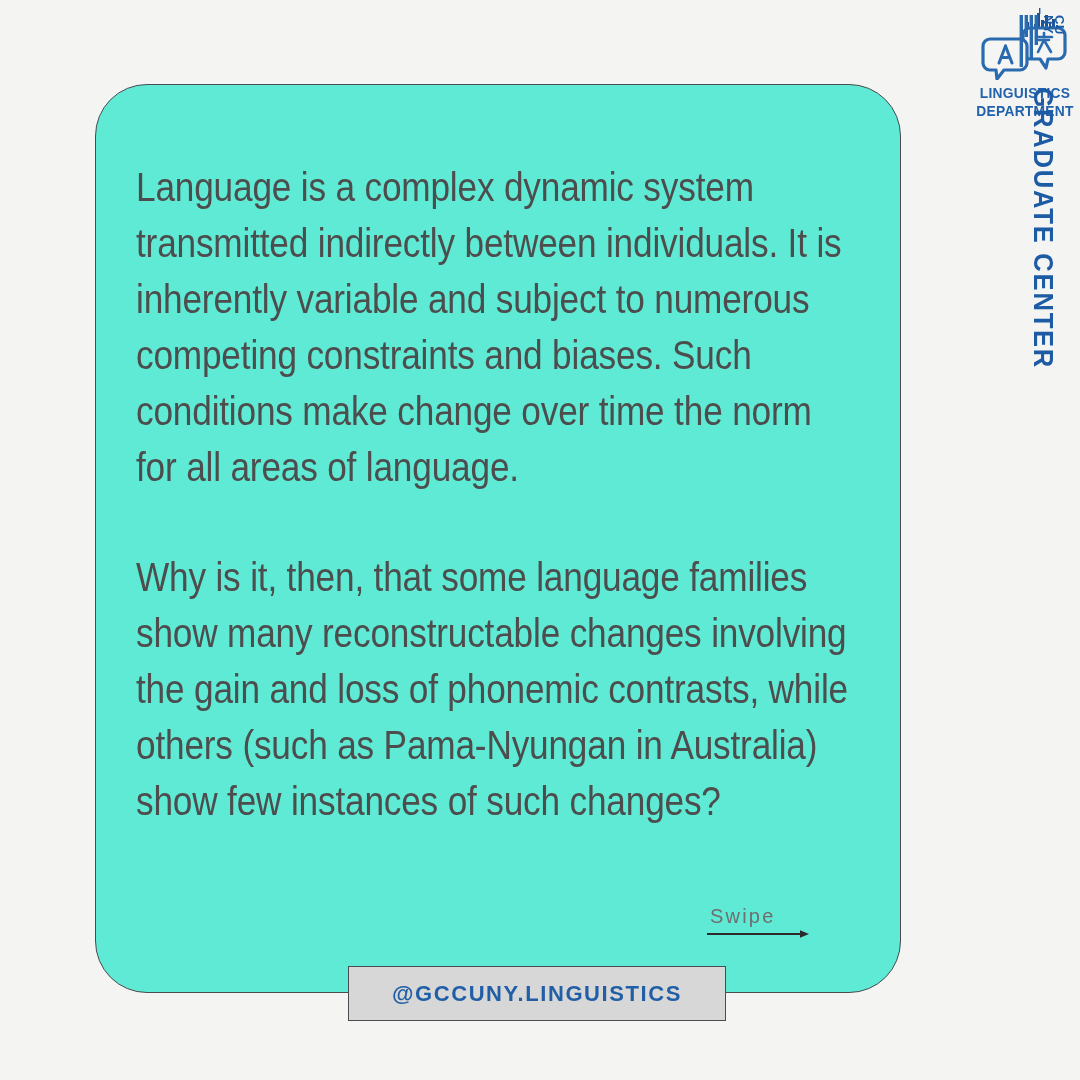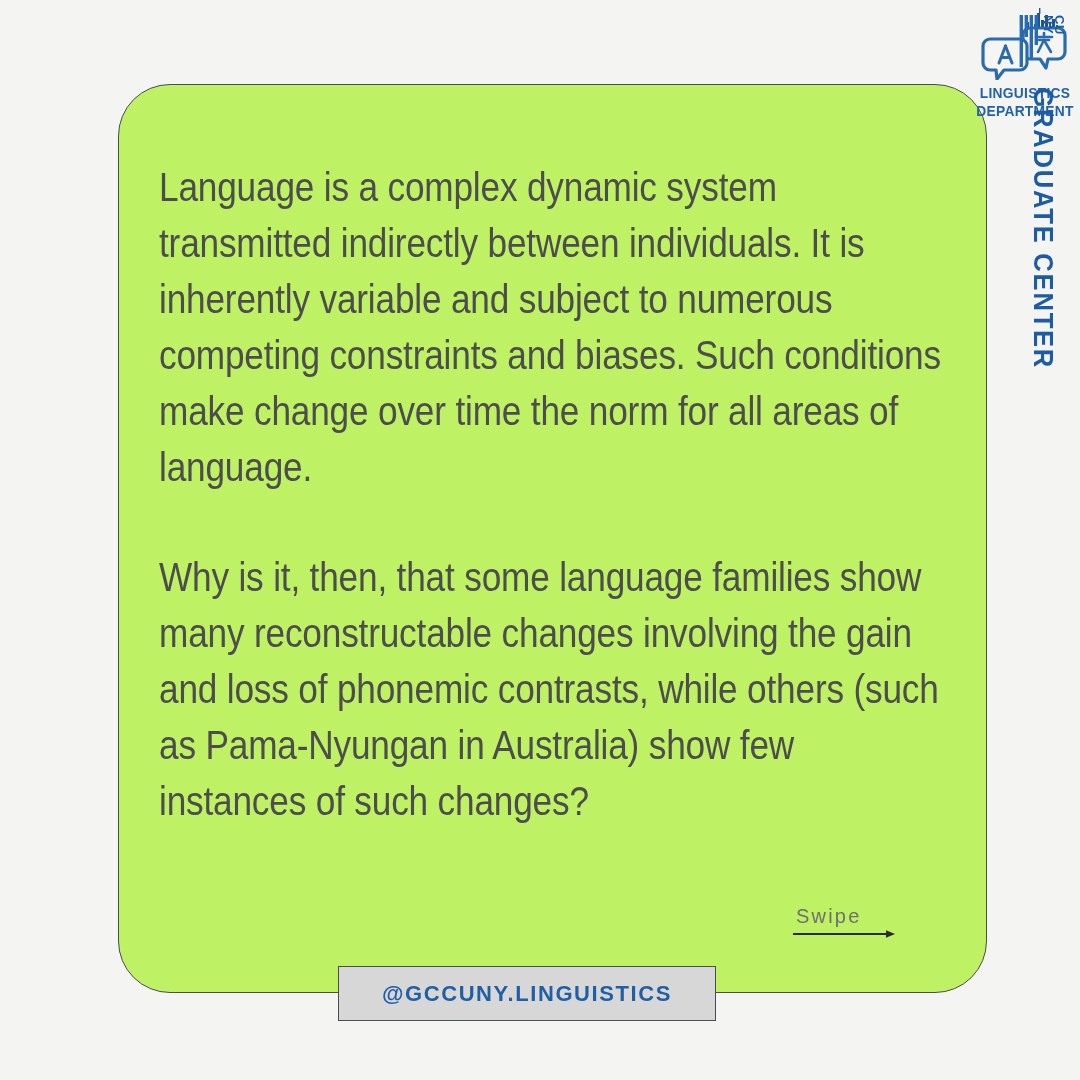--- a/index.html
+++ b/index.html
@@ -15,28 +15,28 @@
   #root {
     position: relative;
     width: 1080px;
     height: 1080px;
     background: #f4f4f3;
   }
 
   
   .card {
     position: absolute;
-    left: 118px;
+    left: 95px;
     top: 84px;
-    width: 869px;
+    width: 806px;
     height: 909px;
     box-sizing: border-box;
     border: 1.5px solid #4b4b50;
     border-radius: 52px;
-    background: #bef264;
+    background: #5eead4;
   }
 
   .card-body {
     position: absolute;
     left: 40px;
     top: 74px;
     right: 40px;
   }
 
   .para {
@@ -77,21 +77,21 @@
 
   .swipe-arrow {
     display: block;
     width: 104px;
     height: 12px;
   }
 
   
   .handle-bar {
     position: absolute;
-    left: 338px;
+    left: 348px;
     top: 966px;
     width: 378px;
     height: 55px;
     box-sizing: border-box;
     background: #d7d7d7;
     border: 1.6px solid #4b4b50;
     display: flex;
     align-items: center;
     justify-content: center;
     text-align: center;

